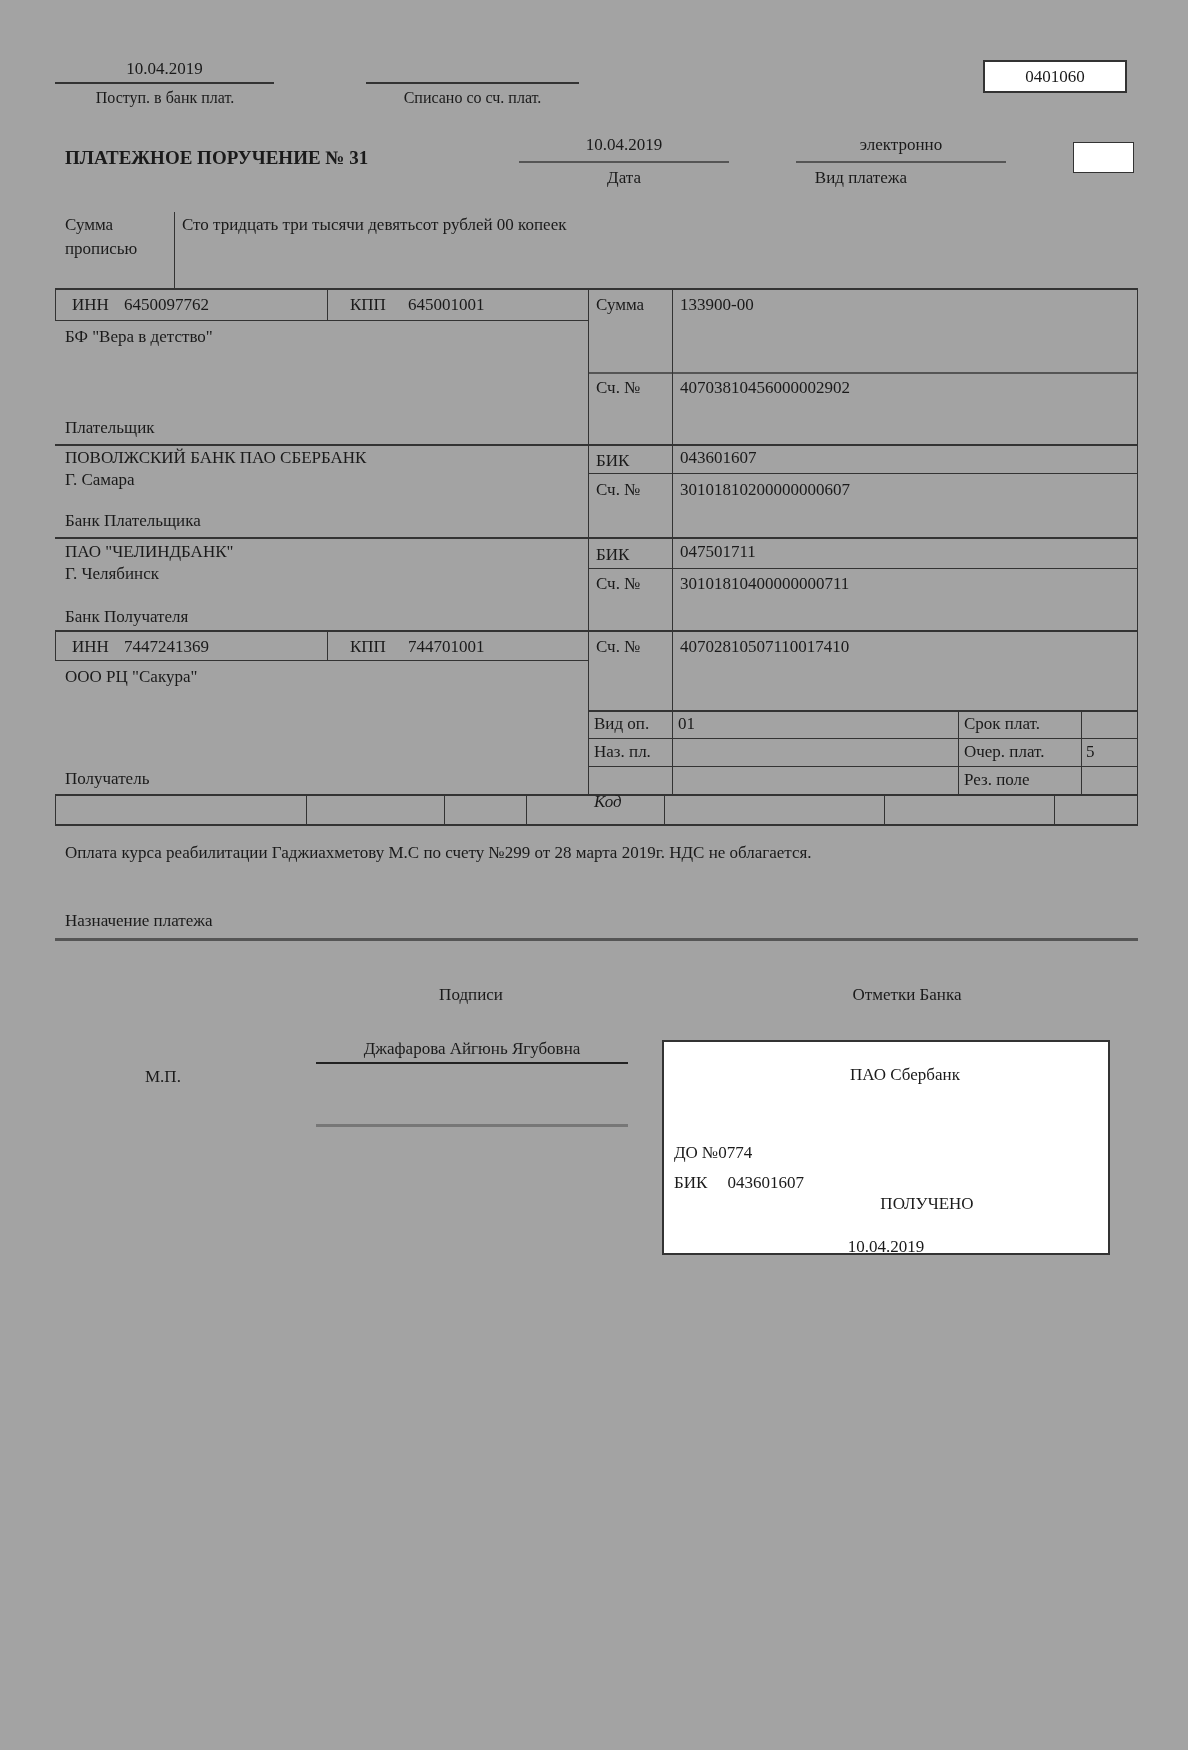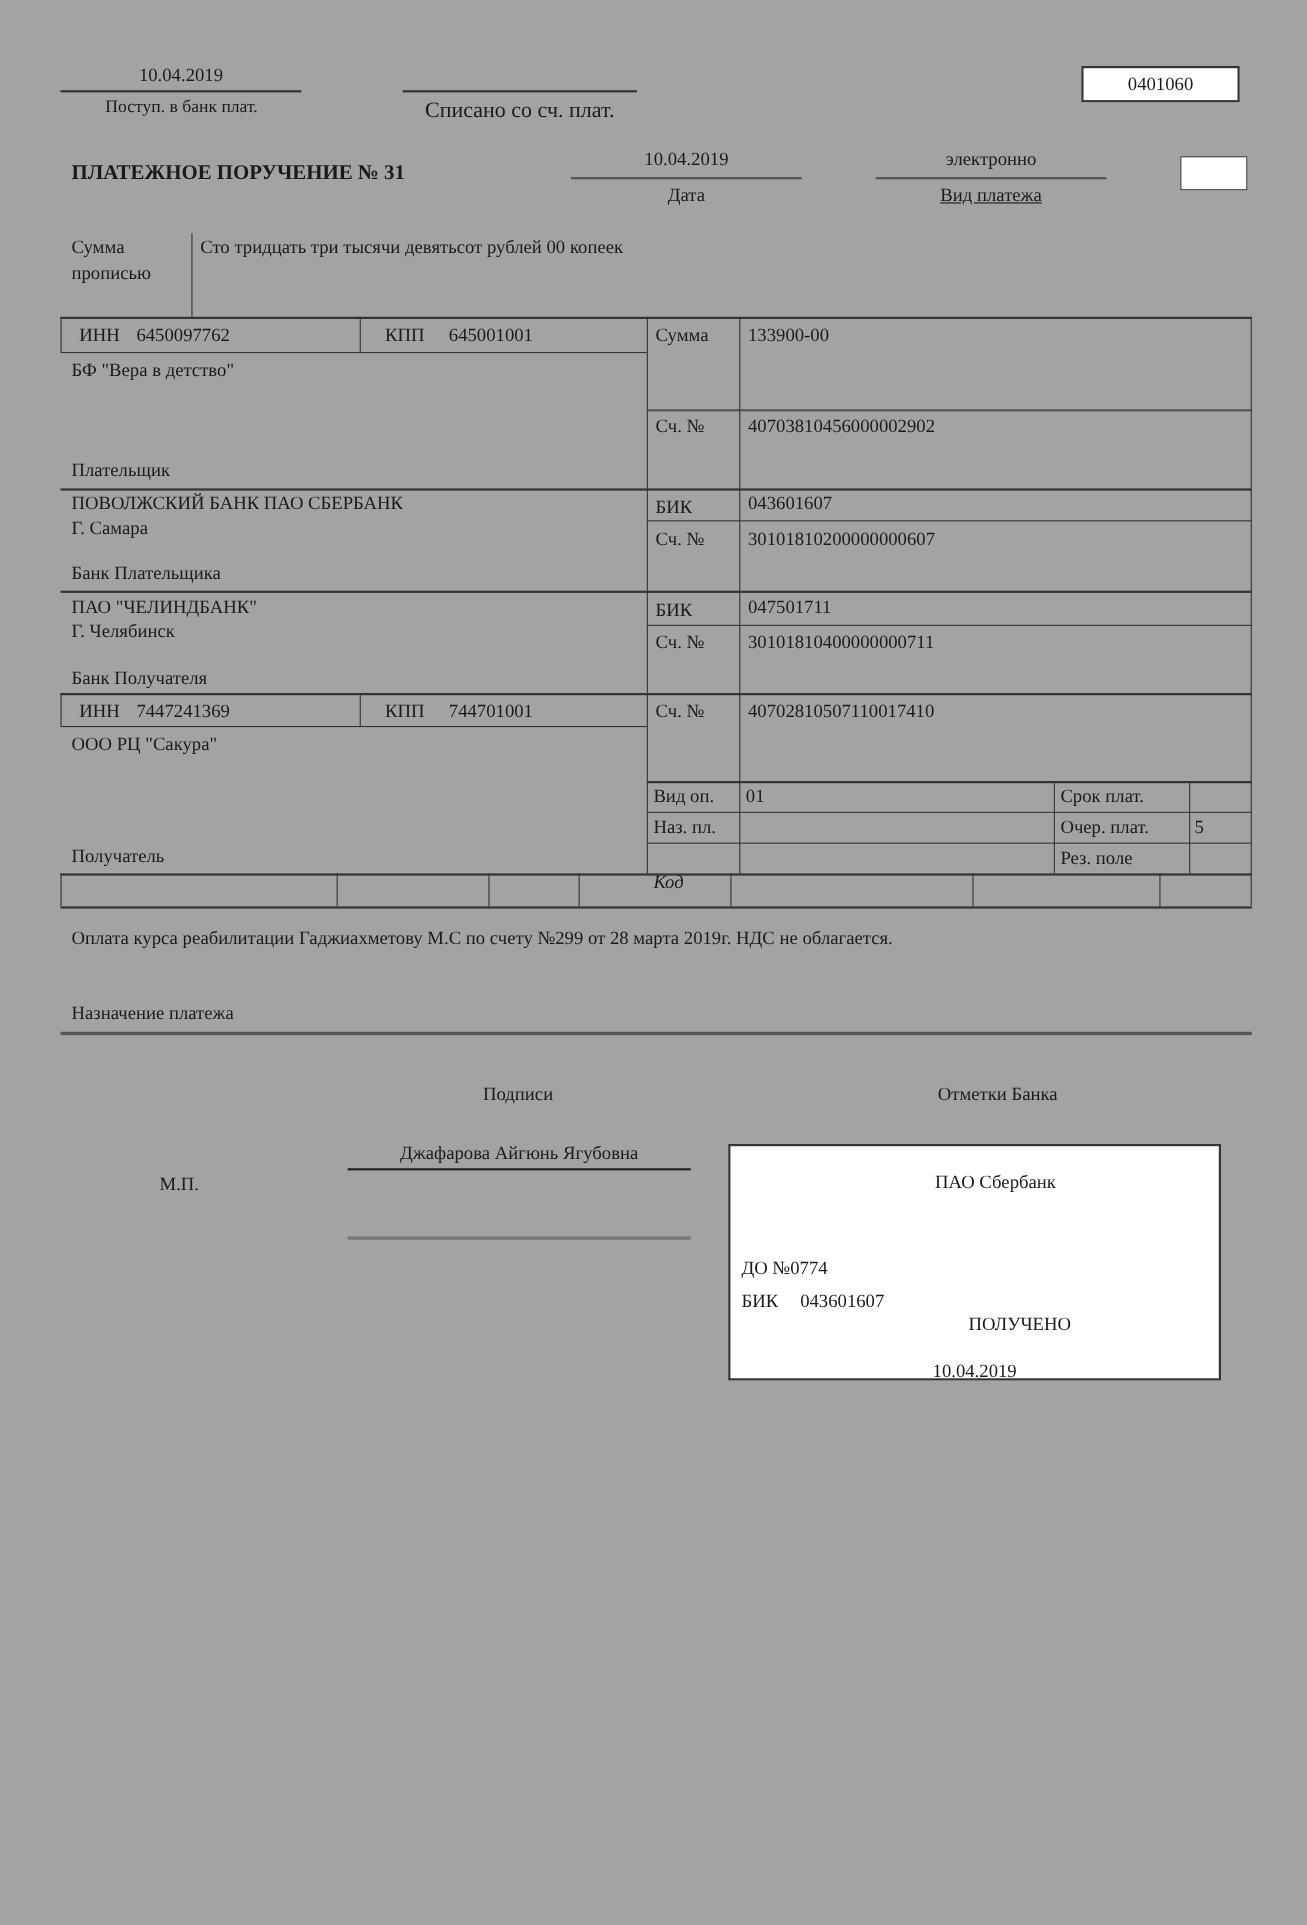--- a/index.html
+++ b/index.html
@@ -19,35 +19,35 @@
 </head>
 <body>
 
 <div class="sheet">
 
   <div class="t c" style="left:55px;top:58px;width:219px;">10.04.2019</div>
   <div class="hl" style="left:55px;top:82px;width:219px;height:2px;"></div>
   <div class="t c" style="left:50px;top:88px;width:230px;font-size:16px;">Поступ. в банк плат.</div>
 
   <div class="hl" style="left:366px;top:82px;width:213px;height:2px;"></div>
-  <div class="t c" style="left:366px;top:88px;width:213px;font-size:20px;">Списано со сч. плат.</div>
+  <div class="t c" style="left:366px;top:88px;width:213px;font-size:16px;">Списано со сч. плат.</div>
 
   <div class="box" style="left:983px;top:60px;width:144px;height:33px;">
     <div class="t c" style="left:0;top:4px;width:140px;">0401060</div>
   </div>
 
   <div class="t b" style="left:65px;top:146px;font-size:19px;">ПЛАТЕЖНОЕ ПОРУЧЕНИЕ № 31</div>
 
   <div class="t c" style="left:519px;top:134px;width:210px;">10.04.2019</div>
   <div class="hl" style="left:519px;top:161px;width:210px;height:2px;background:#555;"></div>
   <div class="t c" style="left:519px;top:167px;width:210px;">Дата</div>
 
   <div class="t c" style="left:796px;top:134px;width:210px;">электронно</div>
   <div class="hl" style="left:796px;top:161px;width:210px;height:2px;background:#555;"></div>
-  <div class="t c" style="left:796px;top:167px;width:210px;text-decoration:underline;">Вид платежа</div>
+  <div class="t c" style="left:756px;top:167px;width:210px;">Вид платежа</div>
 
   <div class="box" style="left:1073px;top:142px;width:61px;height:31px;border-width:1px;"></div>
 
   <div class="t" style="left:65px;top:214px;">Сумма</div>
   <div class="t" style="left:65px;top:238px;">прописью</div>
   <div class="vl" style="left:174px;top:212px;width:1px;height:76px;"></div>
   <div class="t" style="left:182px;top:214px;">Сто тридцать три тысячи девятьсот рублей 00 копеек</div>
 
   <div>
     <div class="hl" style="left:55px;top:288px;width:1083px;height:2px;"></div>

